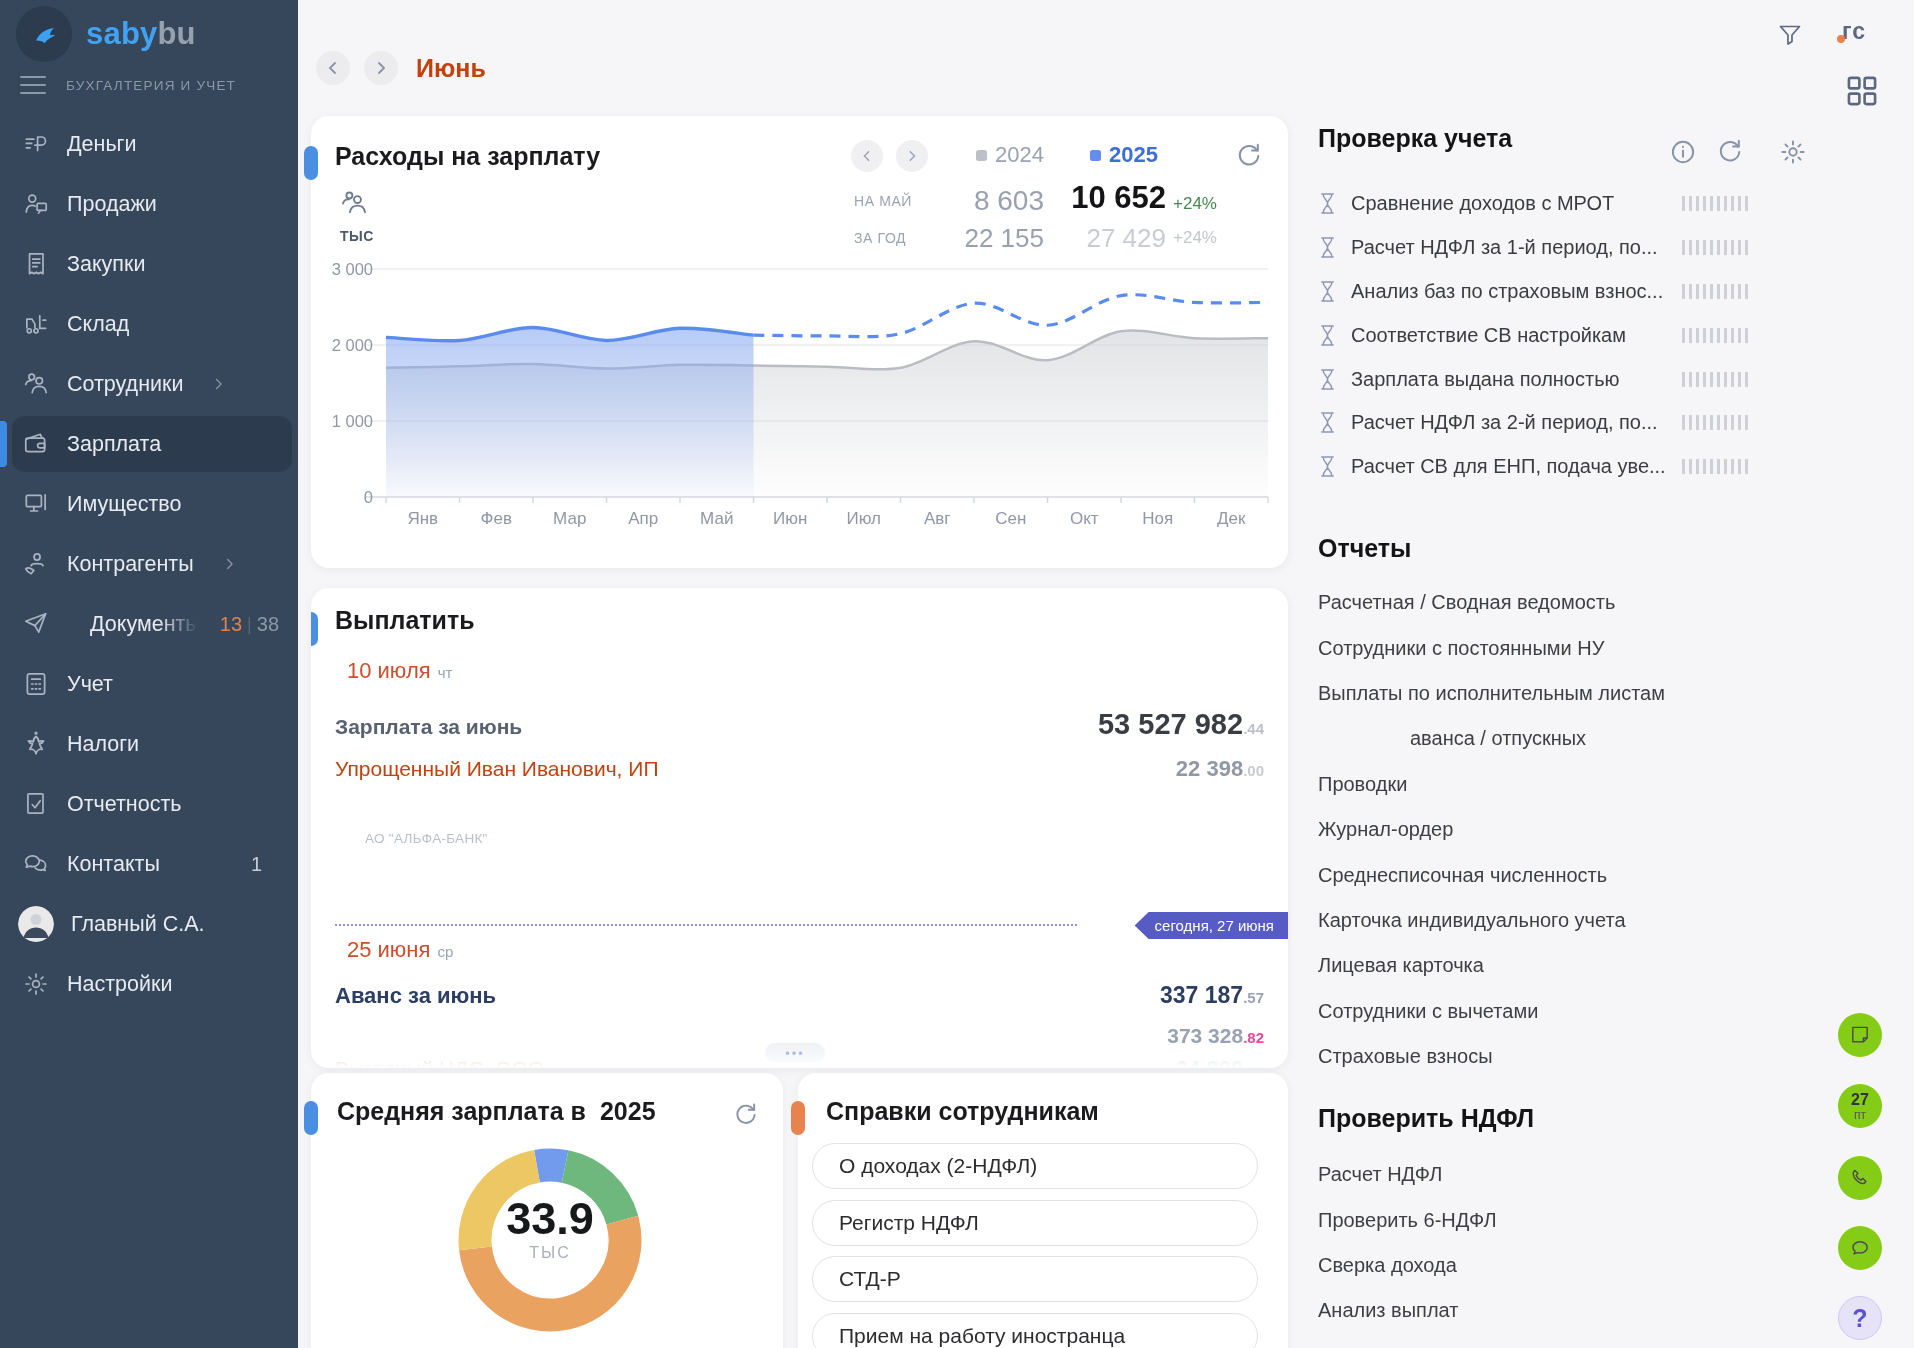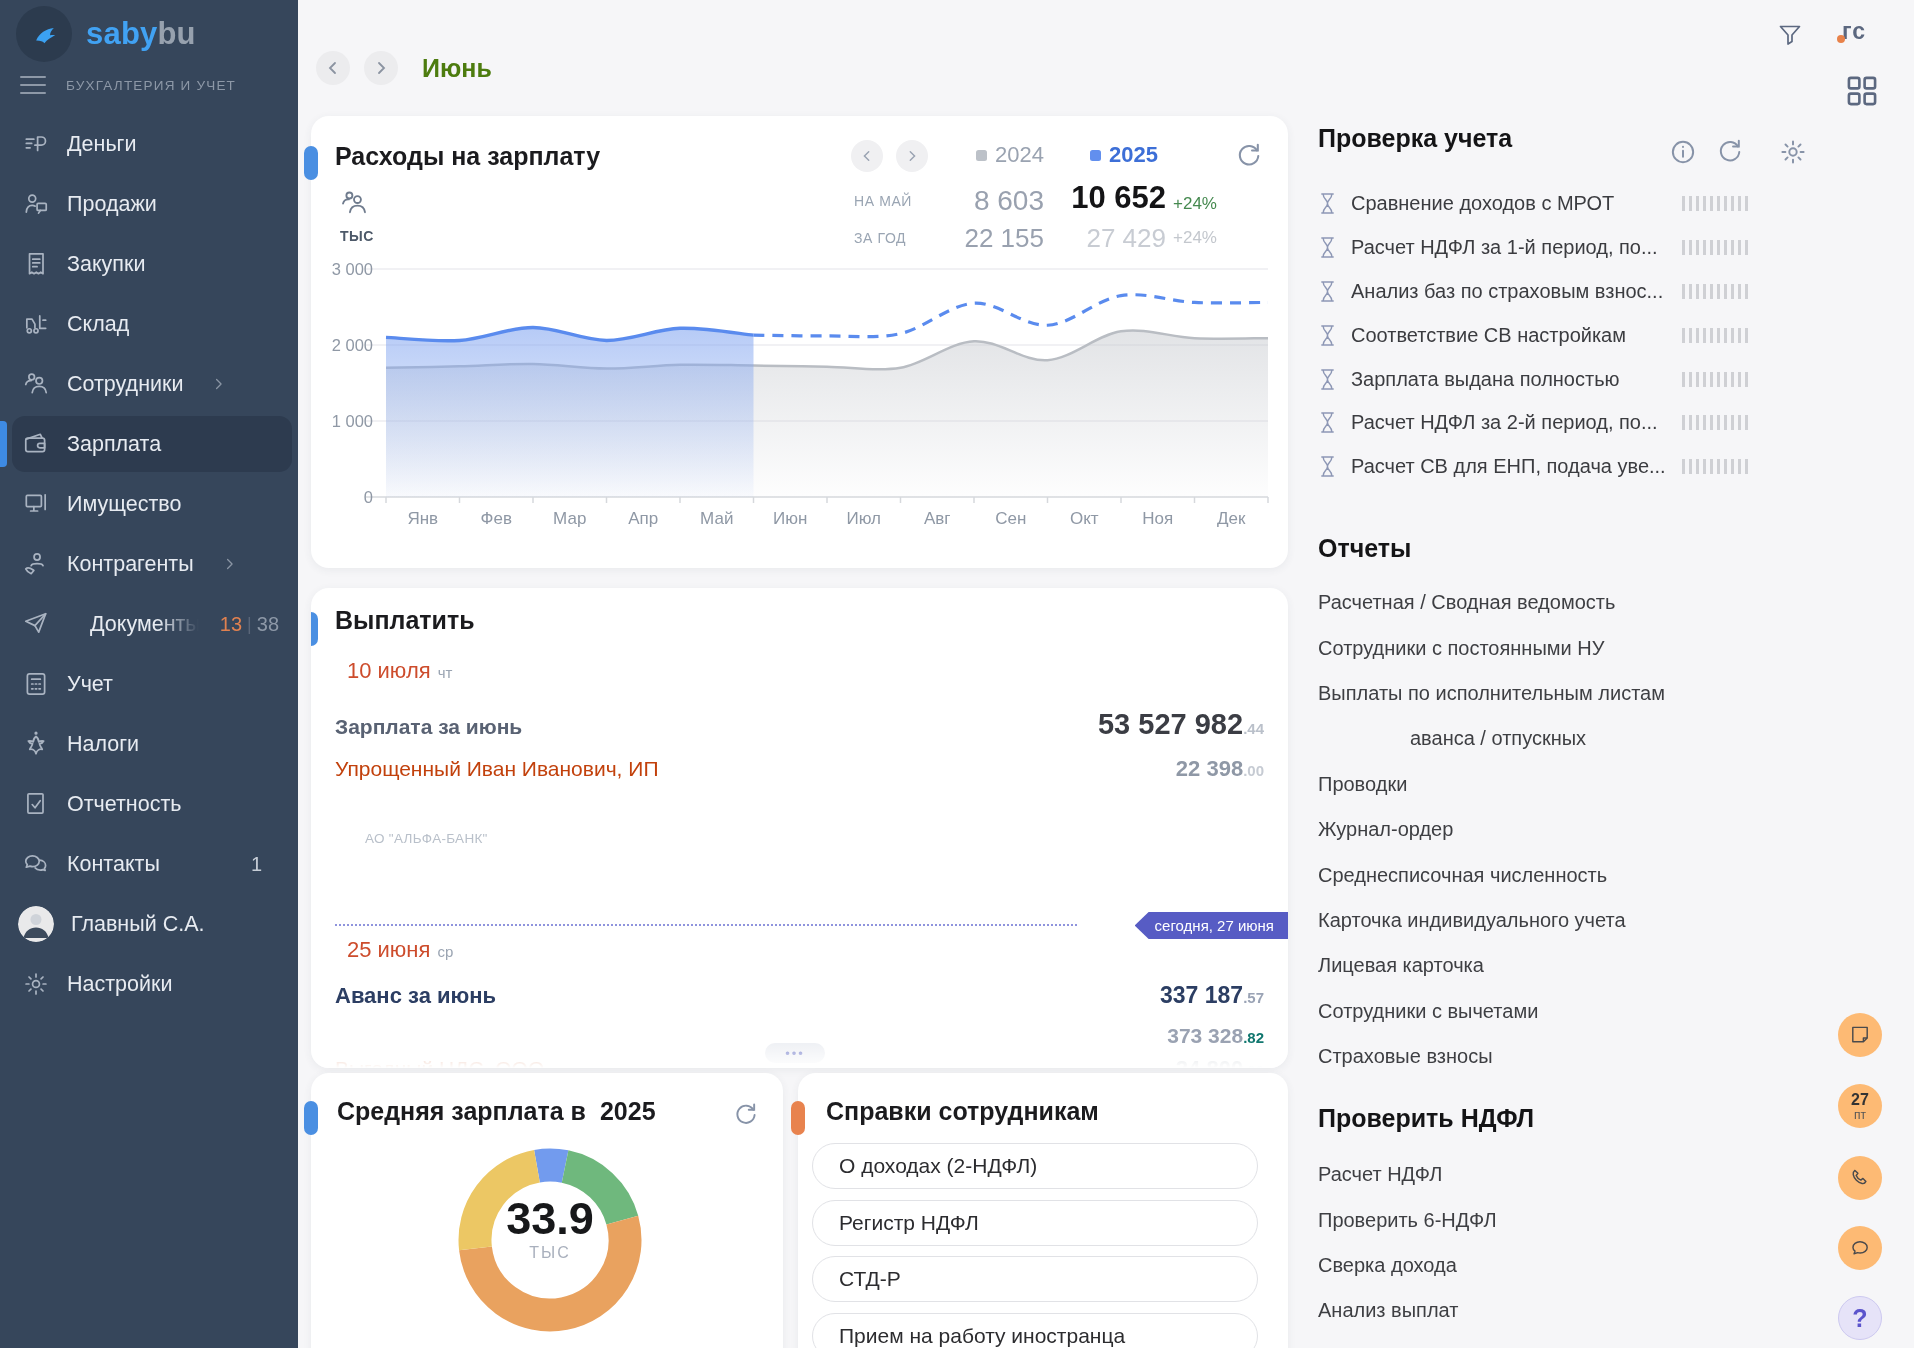--- a/index.html
+++ b/index.html
@@ -31,21 +31,21 @@
   .doc-badges{position:relative;z-index:2;font-size:20px;display:flex;align-items:center;gap:5px;margin-left:2px;}
   .doc-badges .b-orange{color:#e08150;}
   .doc-badges .b-sep{color:#5a6678;font-size:18px;}
   .doc-badges .b-gray{color:#8d98a7;}
   .plain-badge{position:absolute;right:36px;color:#c6cdd6;font-size:20px;z-index:2;}
   .avatar-wrap{width:36px;height:36px;border-radius:50%;overflow:hidden;position:relative;z-index:2;flex:0 0 36px;margin-left:-4px;}
   
   .page-header{position:absolute;left:316px;top:51px;display:flex;align-items:center;gap:14px;z-index:2;}
   .nav-circle{width:34px;height:34px;border-radius:50%;background:#ececee;display:flex;align-items:center;justify-content:center;color:#8b93a1;cursor:pointer;}
   .nav-circle svg{width:14px;height:14px;}
-  .month-title{font-size:25px;font-weight:700;color:#4d7c0f;margin-left:10px;}
+  .month-title{font-size:25px;font-weight:700;color:#c2410c;margin-left:4px;}
   .topbar-icons .tb{position:absolute;color:#5c6880;cursor:pointer;}
   .tb-funnel{left:1777px;top:22px;width:26px;height:26px;}
   .tb-gos{left:1842px;top:18px;font-size:23px;font-weight:700;letter-spacing:1px;}
   .tb-gos .odot{position:absolute;left:-5px;bottom:2px;width:8px;height:8px;border-radius:50%;background:#e8824a;}
   .tb-grid{left:1845px;top:74px;width:34px;height:34px;}
   
   .card{position:absolute;background:#fff;border-radius:18px;box-shadow:0 2px 8px rgba(60,70,90,.07);}
   .notch{position:absolute;left:-7px;width:14px;height:34px;border-radius:8px;background:#4a8fe2;}
   .notch.orange{background:#e8834e;}
   .card-title{font-size:25px;font-weight:700;color:#1b1b1e;white-space:nowrap;}
@@ -87,21 +87,21 @@
   .amt-strong .amt-dec{color:#bac0ca;}
   .amt-navy .amt-int{font-size:23px;color:#2c3e63;font-weight:700;}
   .amt-navy .amt-dec{color:#9aa3b5;}
   .pay-sub{position:absolute;left:54px;font-size:13.5px;color:#b9c0ca;letter-spacing:.3px;}
   .dotted-sep{position:absolute;left:24px;width:742px;border-top:2px dotted #8f94dd;}
   .today-badge{position:absolute;right:0;top:324px;height:27px;background:#575cc4;color:#fff;
     font-size:15px;display:flex;align-items:center;padding:0 14px 0 20px;
     clip-path:polygon(14px 0,100% 0,100% 100%,14px 100%,0 50%);}
   .amt2{position:absolute;right:24px;text-align:right;}
   .amt2 .amt-int{color:#9aa2b2;font-weight:700;font-size:21px;}
-  .amt2 .amt-dec{color:#0f766e;}
+  .amt2 .amt-dec{color:#ec4899;}
   .more-pill{position:absolute;left:454px;top:455px;width:60px;height:20px;border-radius:10px;background:#eef0f4;
     color:#7b84cc;font-size:13px;display:flex;align-items:center;justify-content:center;letter-spacing:2px;cursor:pointer;}
   .faded-row{opacity:.45;}
   .pay-fade{position:absolute;left:0;right:0;bottom:0;height:26px;background:linear-gradient(180deg,rgba(255,255,255,0),#fff);pointer-events:none;}
   
   #card-avg{left:311px;top:1073px;width:472px;height:420px;}
   #card-avg .card-title{position:absolute;left:26px;top:24px;}
   #card-avg .notch{top:28px;}
   .avg-year{margin-left:14px;}
   .donut-center{position:absolute;left:139px;top:122px;width:200px;text-align:center;}
@@ -120,21 +120,21 @@
   .check-list{position:absolute;left:1318px;top:182px;width:440px;}
   .check-row{height:43.8px;display:flex;align-items:center;cursor:pointer;position:relative;}
   .check-row .hg{width:19px;height:25px;color:#8d97b5;flex:0 0 19px;margin-right:14px;}
   .check-row .clabel{font-size:20px;color:#3b3c40;white-space:nowrap;}
   .check-row .bars{position:absolute;left:364px;width:66px;height:15px;
     background:repeating-linear-gradient(90deg,#cfd0d4 0 3px,rgba(0,0,0,0) 3px 7px);}
   .link-list{position:absolute;left:1318px;width:440px;}
   .link-item{height:45.4px;display:flex;align-items:center;font-size:20px;color:#3e3f43;cursor:pointer;white-space:nowrap;}
   .link-item.indent{padding-left:92px;}
   
-  .fab{position:absolute;left:1838px;width:44px;height:44px;border-radius:50%;background:#fdba74;
+  .fab{position:absolute;left:1838px;width:44px;height:44px;border-radius:50%;background:#84cc16;
     display:flex;align-items:center;justify-content:center;color:#4a4a4c;cursor:pointer;}
   .fab svg{width:22px;height:22px;}
   .fab.cal{flex-direction:column;line-height:1;}
   .fab .cal-day{font-size:16px;font-weight:700;color:#333;}
   .fab .cal-dow{font-size:12px;color:#555;margin-top:1px;}
   .fab.help{background:#e6e3f8;border:1px solid #cdc9f0;color:#5b54cc;font-size:25px;font-weight:700;box-sizing:border-box;}
   svg{display:block;}
   text{font-family:"Liberation Sans","DejaVu Sans",sans-serif;}
 </style>
 </head>

